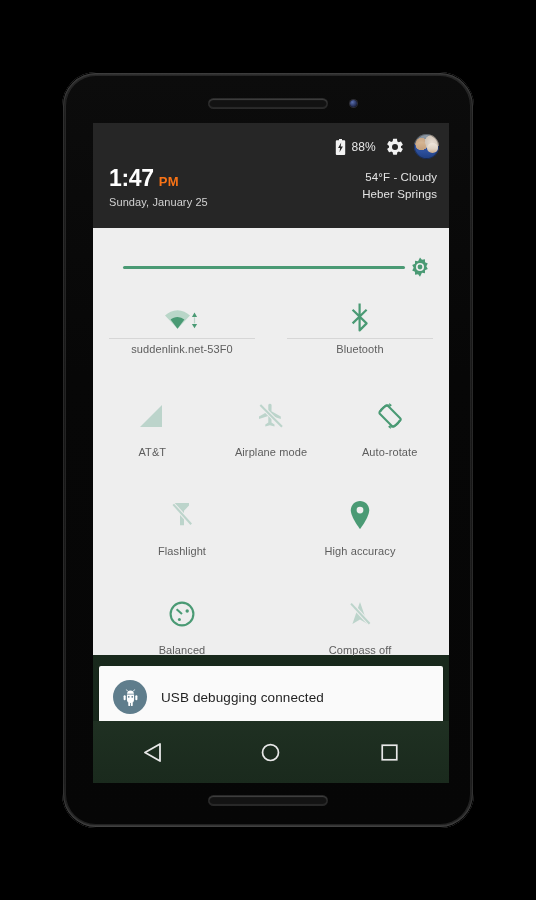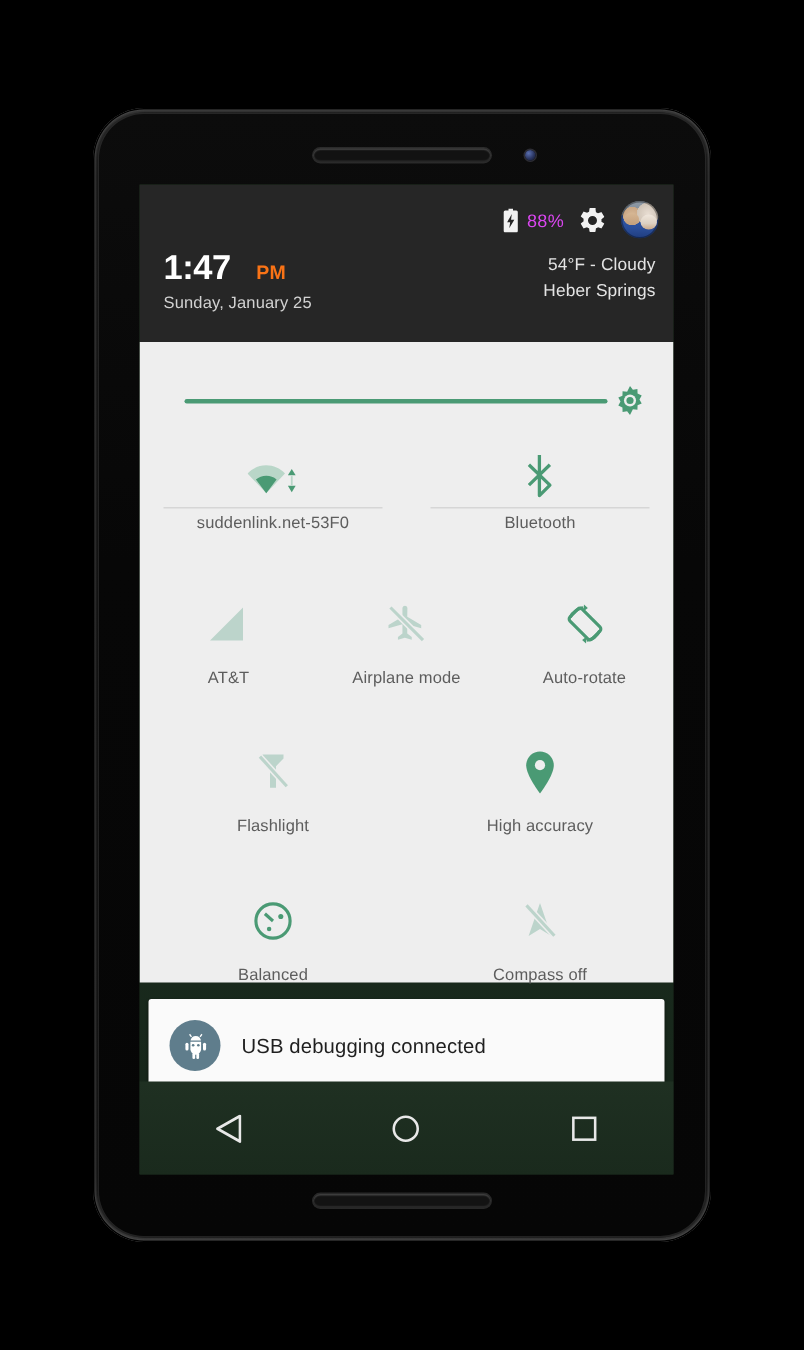--- a/index.html
+++ b/index.html
@@ -60,21 +60,21 @@
   
   .qs-header {
     position:absolute; left:0; top:0; width:100%; height:105px;
     background:#262626;
   }
   .status-row {
     position:absolute; right:10px; top:11px; display:flex; align-items:center; gap:9px;
   }
   .battery-wrap { display:flex; align-items:center; gap:5px; }
   .batt-icon { width:11px; height:16px; position:relative; }
-  .chip-text { color:#d946ef; font-size:12px; letter-spacing:.2px; }
+  .chip-text { color:#e5e5e5; font-size:12px; letter-spacing:.2px; }
   .gear { width:20px; height:20px; }
   .avatar {
     width:25px; height:25px; border-radius:50%;
     background:
       radial-gradient(circle at 72% 34%, #e8ddd2 0%, #cfc3b6 30%, transparent 31%),
       radial-gradient(circle at 30% 40%, #d9bb9a 0%, #c9a684 26%, transparent 27%),
       linear-gradient(180deg,#8f9aa6 0%,#7f8b98 38%,#2f55a6 39%,#2c4f9b 70%,#1f3d7e 100%);
       overflow:hidden; position:relative;
       box-shadow:inset 0 0 0 1px rgba(0,0,0,.35);
   }
@@ -83,21 +83,21 @@
     border-radius:50%;
     background:linear-gradient(180deg,#efe6dc 0%,#ddd0c2 60%,#caa98a 100%);
   }
   .avatar::before{
     content:""; position:absolute; left:8%; top:30%; width:40%; height:34%;
     border-radius:50%;
     background:linear-gradient(180deg,#d6b693 0%,#c39f7c 100%);
   }
 
   .clock-block { position:absolute; left:16px; top:44px; }
-  .time-line { display:flex; align-items:baseline; gap:17px; }
+  .time-line { display:flex; align-items:baseline; gap:5px; }
   .time-big { color:#fff; font-size:23px; font-weight:bold; letter-spacing:-.3px; line-height:1; }
   .time-ampm { color:#f97316; font-size:13px; font-weight:bold; letter-spacing:.2px; }
   .date-line { color:#d2d2d2; font-size:11px; margin-top:6px; letter-spacing:.1px; }
 
   .weather-block { position:absolute; right:12px; top:46px; text-align:right; }
   .weather-line { color:#e4e4e4; font-size:11.5px; line-height:1.5; letter-spacing:.1px; }
 
   
   .qs-panel {
     position:absolute; left:0; top:105px; width:100%; height:427px;

